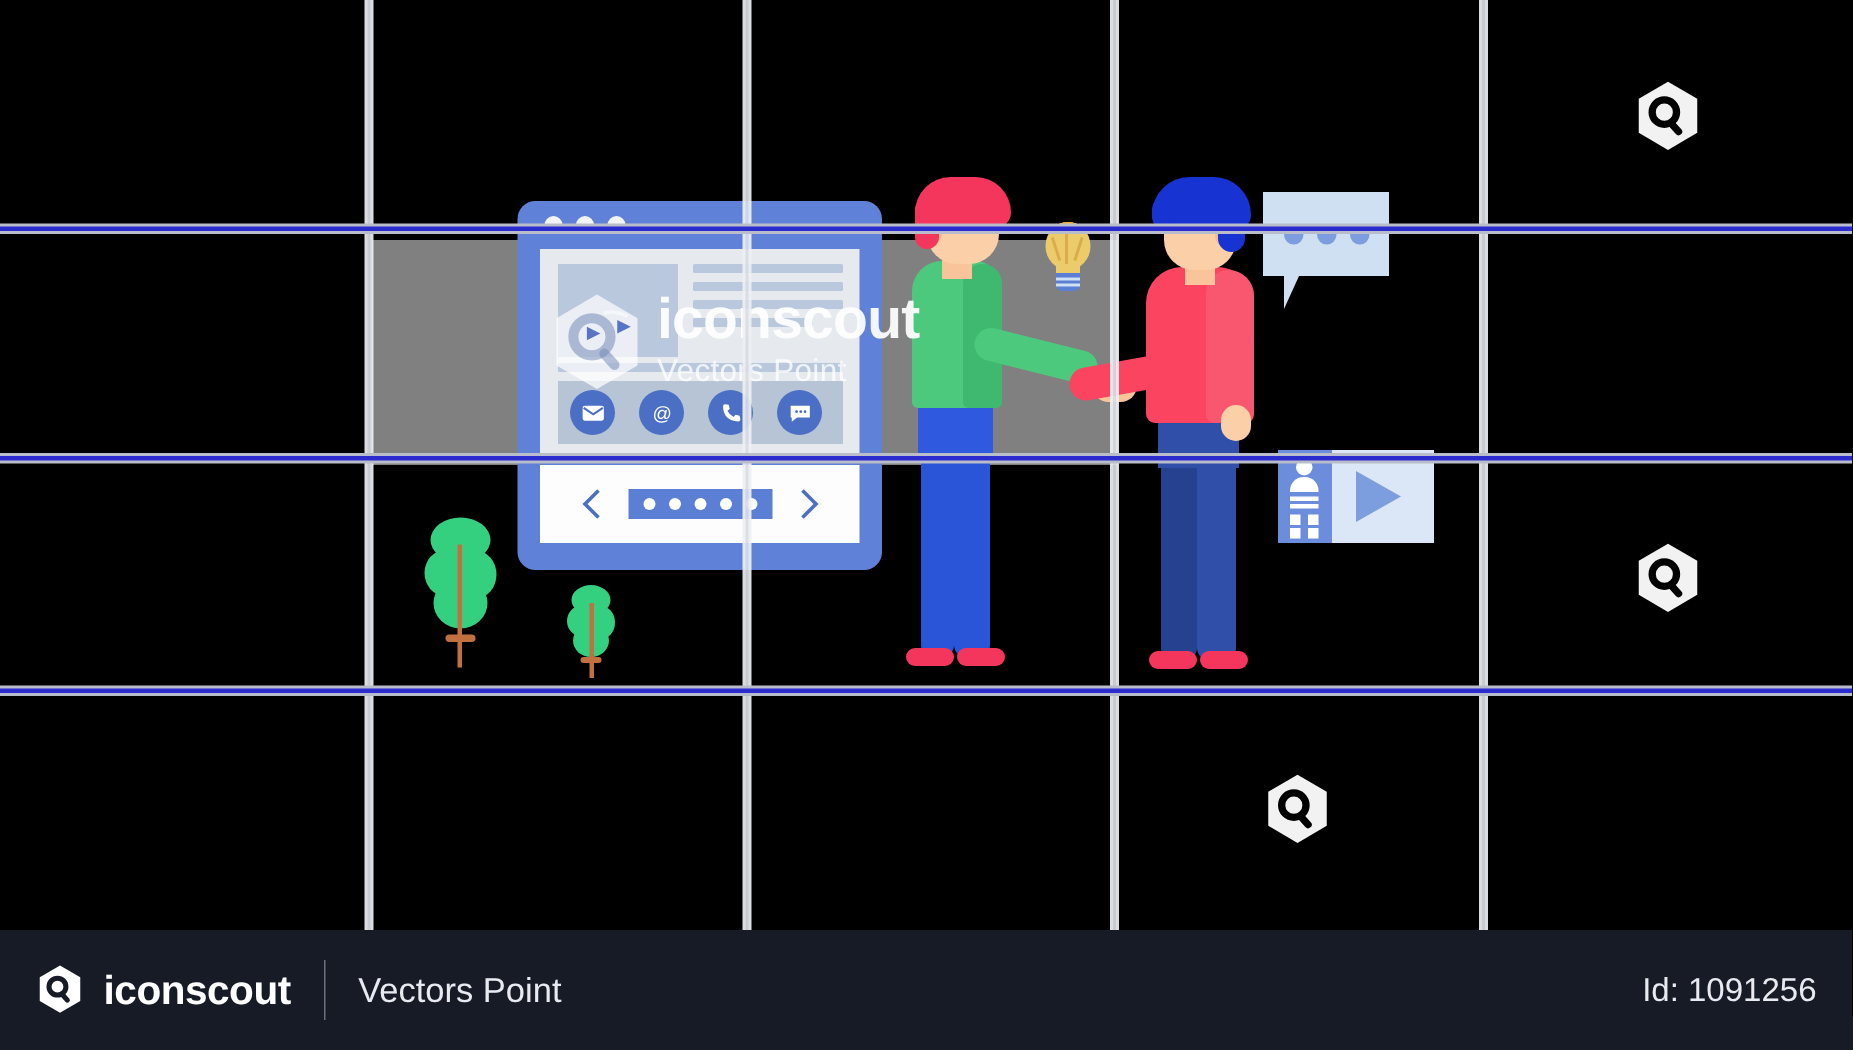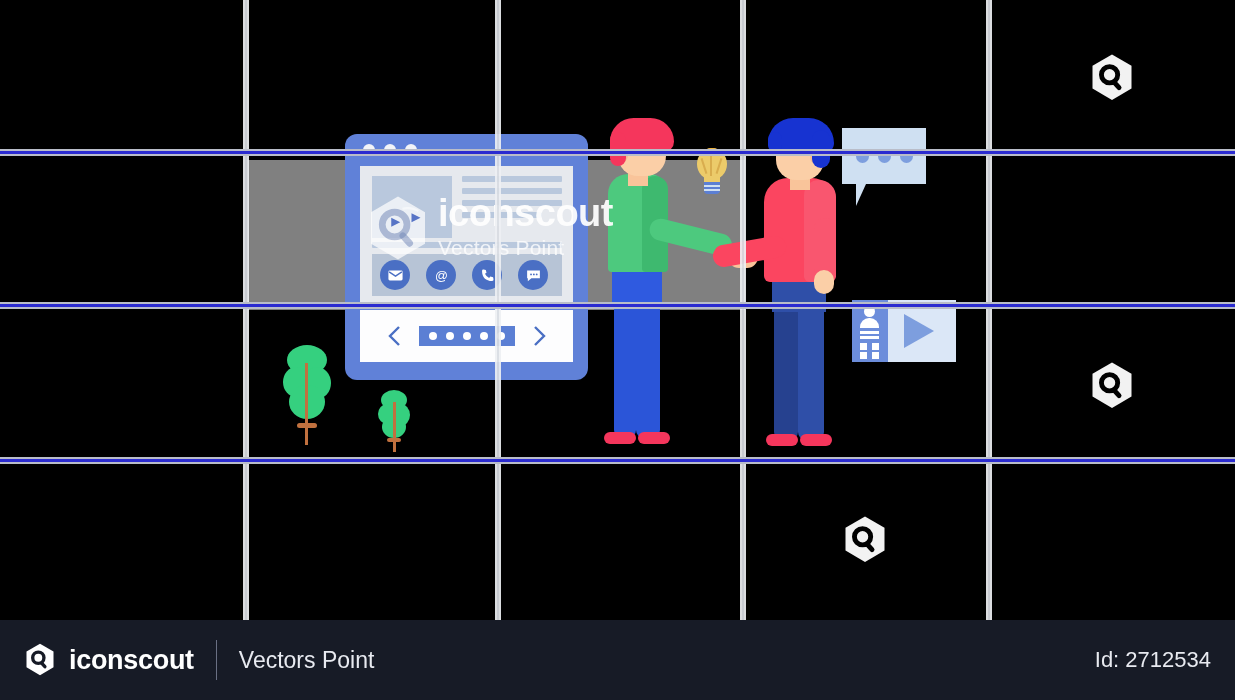--- a/index.html
+++ b/index.html
@@ -314,16 +314,16 @@
     <span id="foot-logo">
       <svg viewBox="0 0 64 64">
           <path d="M32 3 L56 17 L56 45 L32 59 L8 45 L8 17 Z" fill="#ffffff"></path>
           <circle cx="29" cy="28" r="10" fill="none" stroke="#171b26" stroke-width="6"></circle>
           <rect x="35" y="34" width="6" height="14" rx="3" fill="#171b26" transform="rotate(-42 38 41)"></rect>
         </svg>
     </span>
     <span id="foot-name">iconscout</span>
     <span id="foot-div"></span>
     <span id="foot-sub">Vectors Point</span>
-    <span id="foot-id">Id: 2712534</span>
+    <span id="foot-id">Id: 1091256</span>
   </div>
 
 </div>
 
 </body></html>

